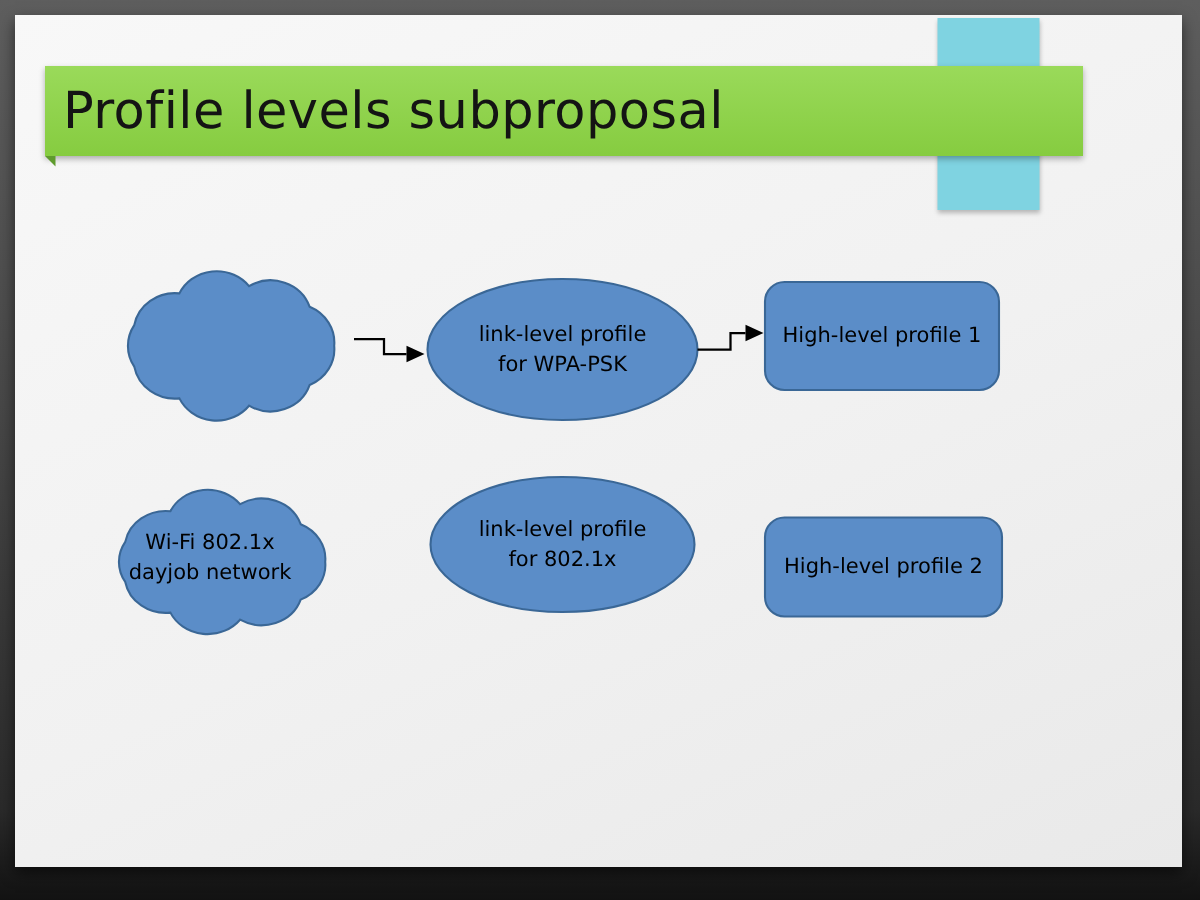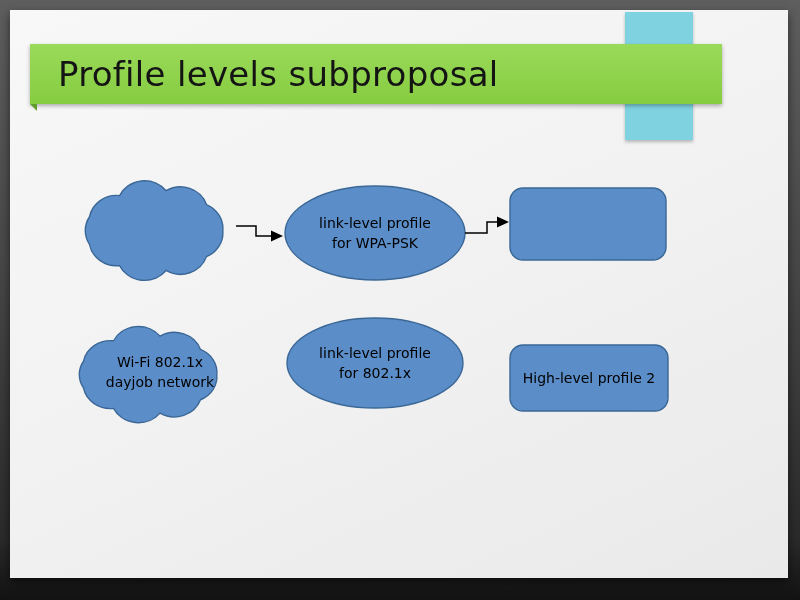--- a/index.html
+++ b/index.html
@@ -23,34 +23,34 @@
     position:absolute; left:30px; top:44px; width:692px; height:60px;
     background:linear-gradient(180deg,#9ada5a 0%,#86cc40 100%);
     z-index:3; display:flex; align-items:center;
     padding-left:12px; box-sizing:border-box;
     box-shadow:0 2px 4px rgba(0,0,0,.3);
   }
   .banner-fold {
     position:absolute; left:30px; top:104px; width:0; height:0; z-index:3;
     border-top:7px solid #5f9b2d; border-left:7px solid transparent;
   }
-  .page-title { margin:16px; font-size:34px; font-weight:400; color:#141414; letter-spacing:.3px; }
+  .page-title { margin:0; font-size:34px; font-weight:400; color:#141414; letter-spacing:.3px; }
   .diagram { position:absolute; left:0; top:0; width:800px; height:600px; z-index:4; }
   .node-shape { stroke:#3a6796; stroke-width:1.4; }
   .connector { fill:none; stroke:#000; stroke-width:1.5; }
   .arrowhead { stroke:none; fill:#000; }
   .label {
     position:absolute; z-index:5; display:flex; align-items:center; justify-content:center;
     text-align:center; font-size:14px; line-height:1.45; color:#000;
     white-space:pre-line;
   }
   .lbl-cloud-wpa     { left:72px;  top:198px; width:164px; height:56px; }
   .lbl-ellipse-wpa   { left:287px; top:206px; width:176px; height:54px; }
   .lbl-rect-profile1 { left:510px; top:188px; width:156px; height:72px; }
-  .lbl-cloud-8021x   { left:78px;  top:344px; width:164px; height:56px; }
+  .lbl-cloud-8021x   { left:58px;  top:344px; width:164px; height:56px; }
   .lbl-ellipse-8021x { left:287px; top:336px; width:176px; height:54px; }
   .lbl-rect-profile2 { left:510px; top:345px; width:158px; height:66px; }
 </style>
 </head>
 <body>
 
 <div class="stage">
 
   <div class="slide"></div>
 
@@ -79,20 +79,21 @@
     <polygon class="arrowhead" points="271,230.5 283,236 271,241.5" fill="#000000"></polygon>
 
     <path class="connector" d="M465,233 L487,233 L487,222 L497,222" stroke="#000000"></path>
     <polygon class="arrowhead" points="497,216.5 509,222 497,227.5" fill="#000000"></polygon>
   </svg>
 
 
   <div class="label lbl-ellipse-wpa">link-level profile
 for WPA-PSK</div>
 
+  <div class="label lbl-rect-profile1">High-level profile 1</div>
 
   <div class="label lbl-cloud-8021x">Wi-Fi 802.1x
 dayjob network</div>
 
   <div class="label lbl-ellipse-8021x">link-level profile
 for 802.1x</div>
 
   <div class="label lbl-rect-profile2">High-level profile 2</div>
 
 </div>

